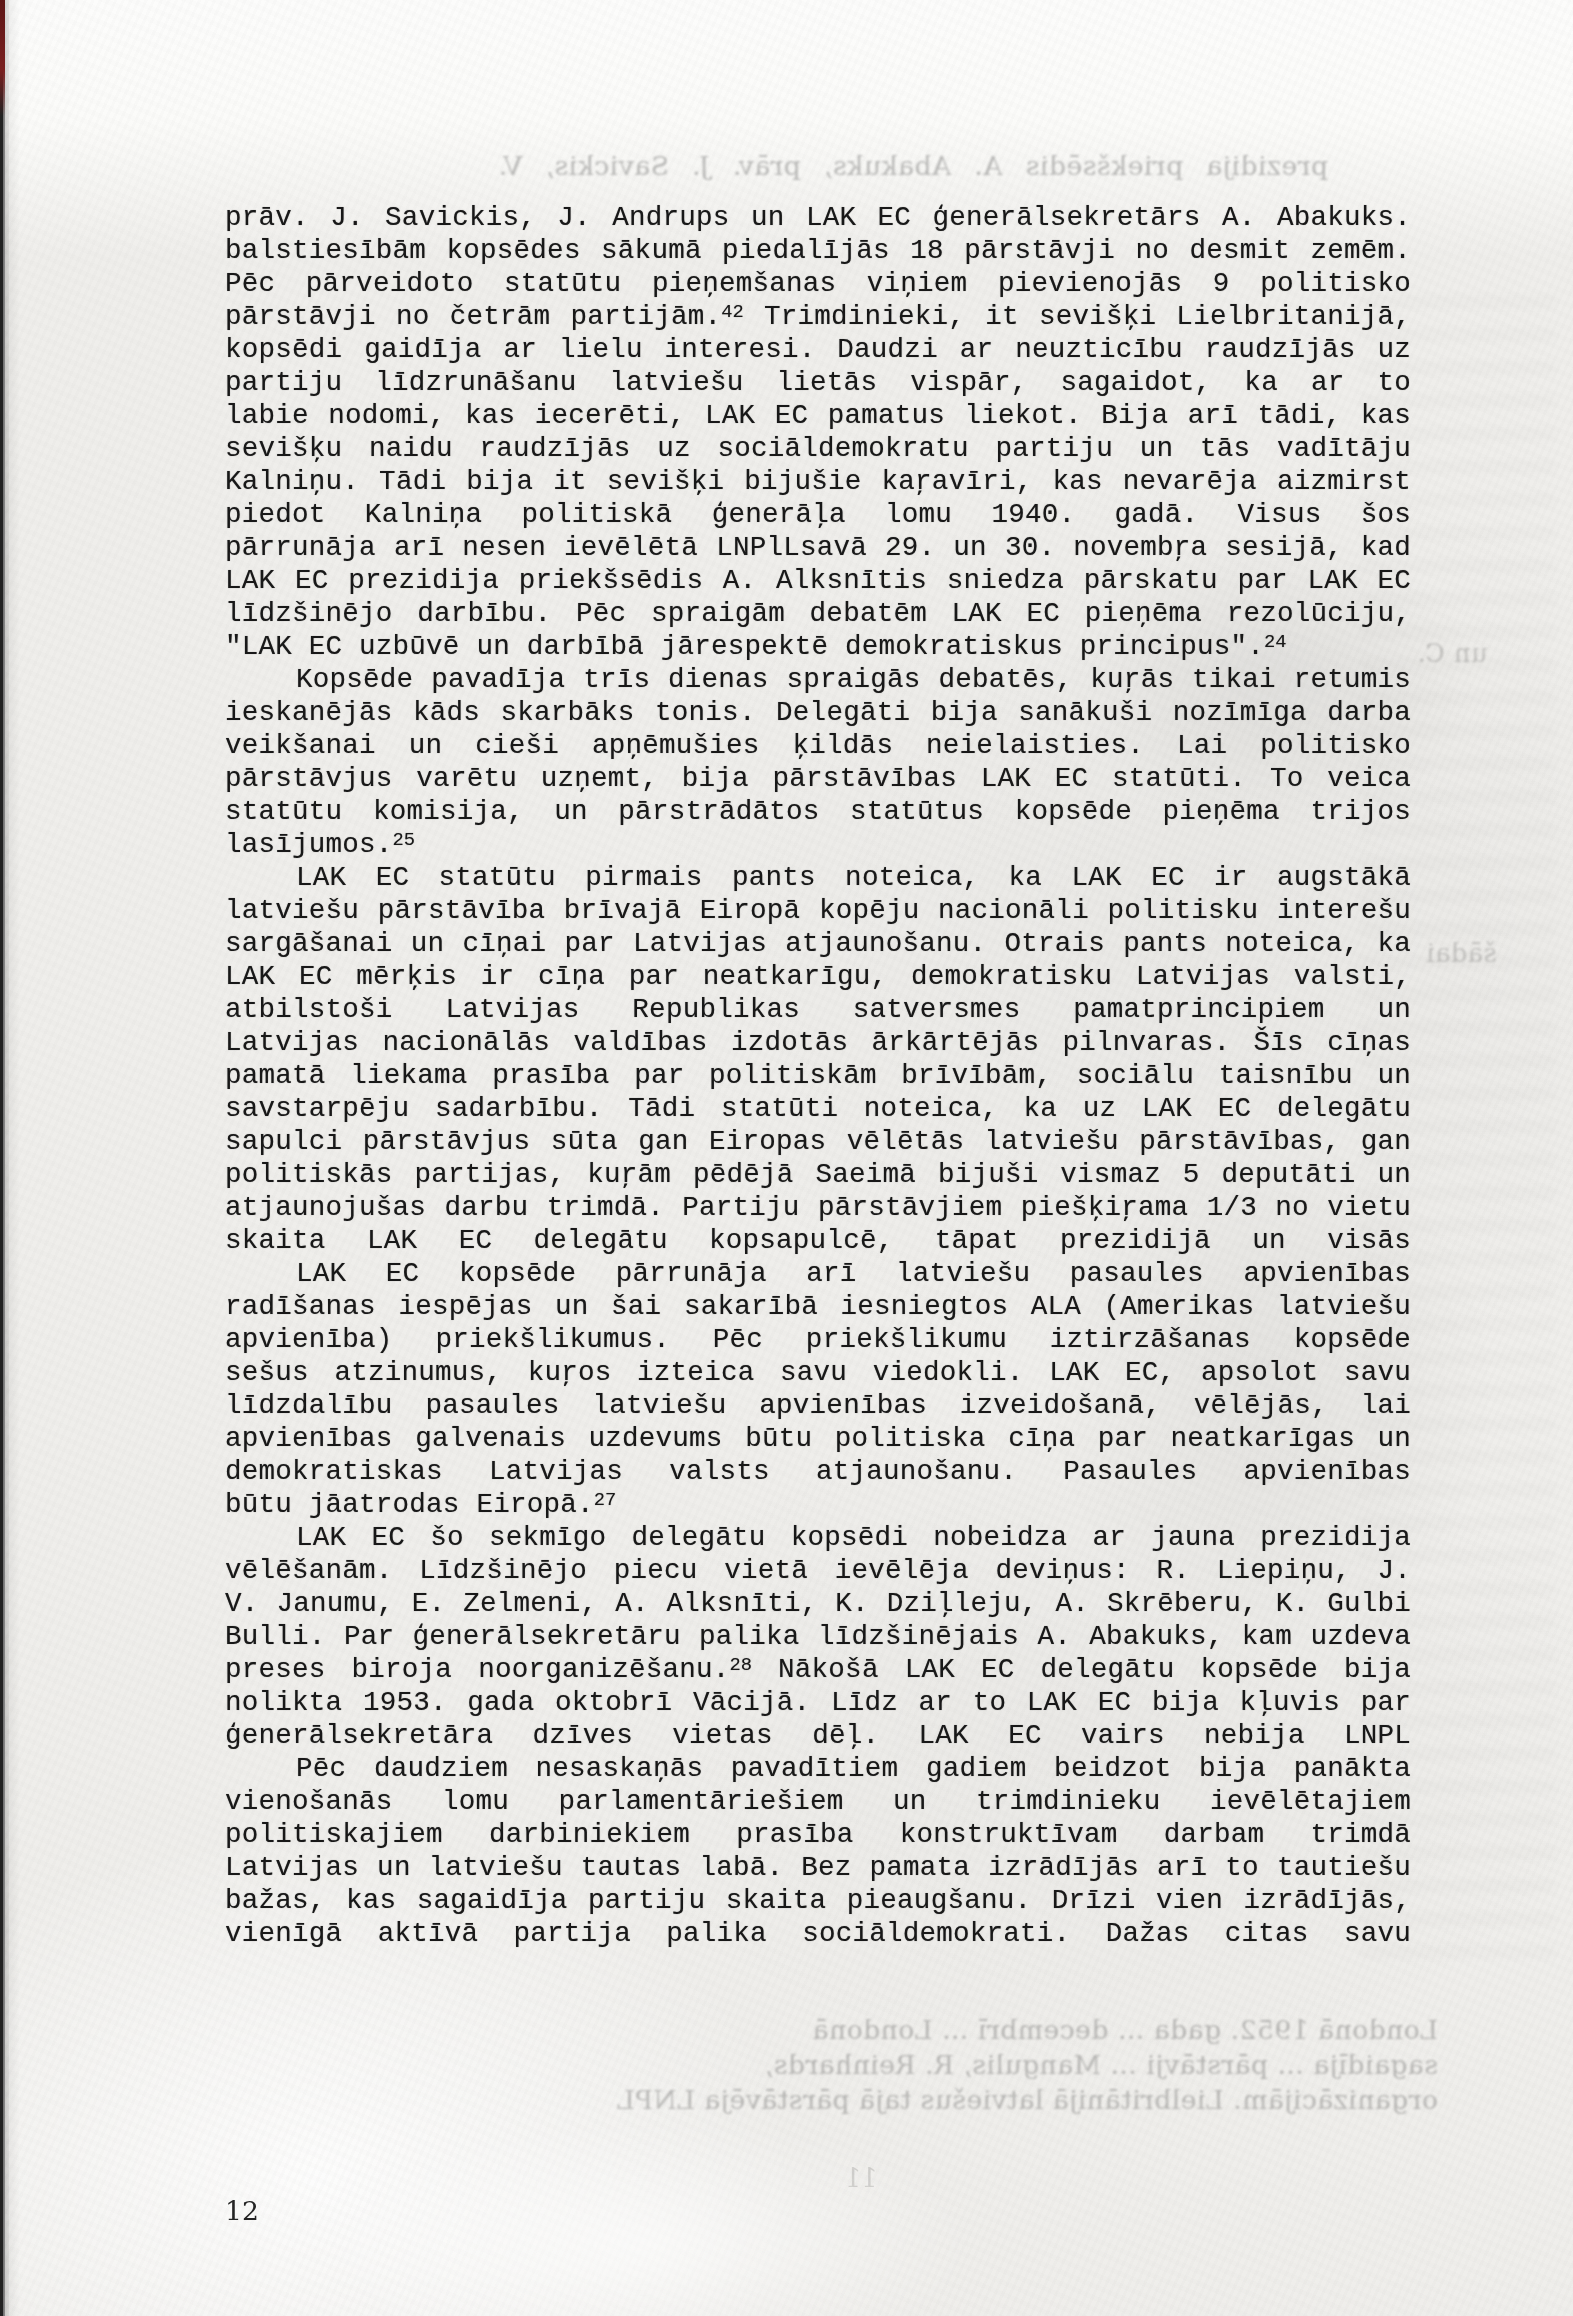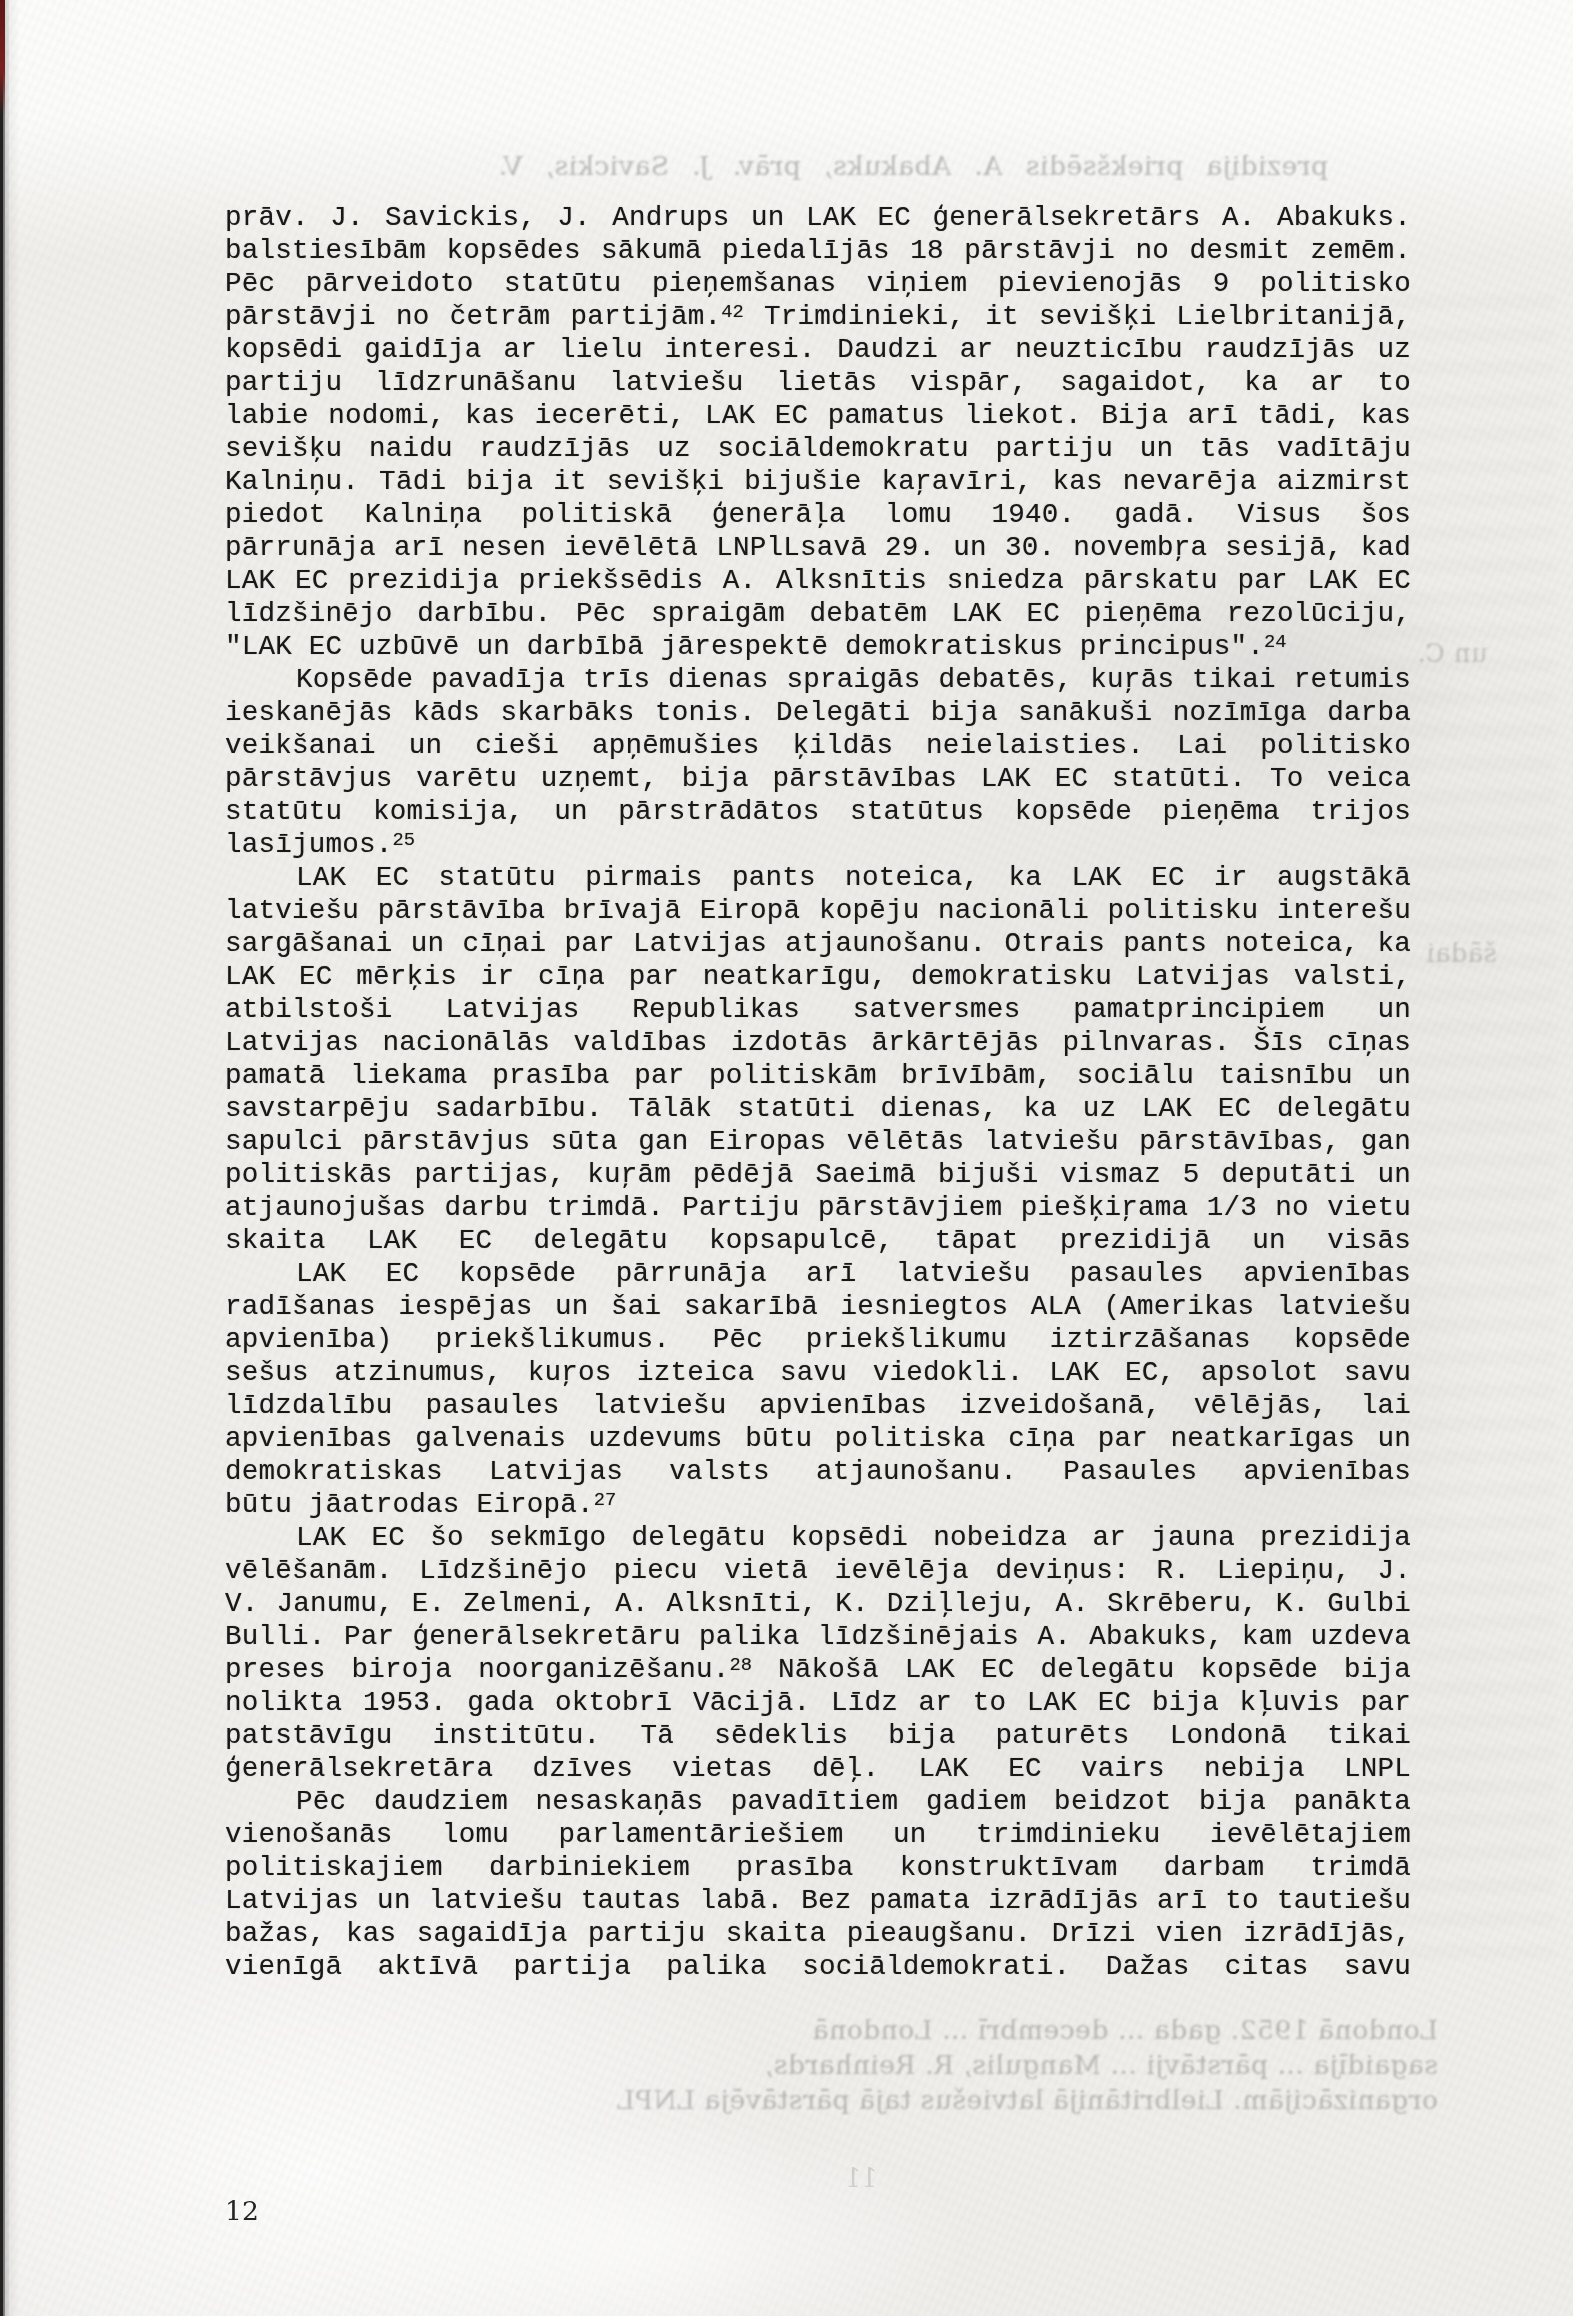--- a/index.html
+++ b/index.html
@@ -152,21 +152,21 @@
         <div class="line last">lasījumos.<sup>25</sup></div>
       </div>
       <div class="para indent">
         <div class="line first">LAK EC statūtu pirmais pants noteica, ka LAK EC ir augstākā</div>
         <div class="line">latviešu pārstāvība brīvajā Eiropā kopēju nacionāli politisku interešu</div>
         <div class="line">sargāšanai un cīņai par Latvijas atjaunošanu. Otrais pants noteica, ka</div>
         <div class="line">LAK EC mērķis ir cīņa par neatkarīgu, demokratisku Latvijas valsti,</div>
         <div class="line">atbilstoši Latvijas Republikas satversmes pamatprincipiem un respektējot</div>
         <div class="line">Latvijas nacionālās valdības izdotās ārkārtējās pilnvaras. Šīs cīņas</div>
         <div class="line">pamatā liekama prasība par politiskām brīvībām, sociālu taisnību un</div>
-        <div class="line">savstarpēju sadarbību. Tālāk statūti dienas, ka uz LAK EC delegātu</div>
+        <div class="line">savstarpēju sadarbību. Tādi statūti noteica, ka uz LAK EC delegātu</div>
         <div class="line">sapulci pārstāvjus sūta gan Eiropas vēlētās latviešu pārstāvības, gan</div>
         <div class="line">politiskās partijas, kuŗām pēdējā Saeimā bijuši vismaz 5 deputāti un kas</div>
         <div class="line">atjaunojušas darbu trimdā. Partiju pārstāvjiem piešķiŗama 1/3 no vietu</div>
         <div class="line last">skaita LAK EC delegātu kopsapulcē, tāpat prezidijā un visās komisijās.<sup>26</sup></div>
       </div>
       <div class="para indent">
         <div class="line first">LAK EC kopsēde pārrunāja arī latviešu pasaules apvienības</div>
         <div class="line">radīšanas iespējas un šai sakarībā iesniegtos ALA (Amerikas latviešu</div>
         <div class="line">apvienība) priekšlikumus. Pēc priekšlikumu iztirzāšanas kopsēde pieņēma</div>
         <div class="line">sešus atzinumus, kuŗos izteica savu viedokli. LAK EC, apsolot savu</div>
@@ -175,21 +175,20 @@
         <div class="line">demokratiskas Latvijas valsts atjaunošanu. Pasaules apvienības sēdeklim</div>
         <div class="line last">būtu jāatrodas Eiropā.<sup>27</sup></div>
       </div>
       <div class="para indent">
         <div class="line first">LAK EC šo sekmīgo delegātu kopsēdi nobeidza ar jauna prezidija</div>
         <div class="line">vēlēšanām. Līdzšinējo piecu vietā ievēlēja deviņus: R. Liepiņu, J. Roskošu,</div>
         <div class="line">V. Janumu, E. Zelmeni, A. Alksnīti, K. Dziļleju, A. Skrēberu, K. Gulbi un A.</div>
         <div class="line">Bulli. Par ģenerālsekretāru palika līdzšinējais A. Abakuks, kam uzdeva</div>
         <div class="line">preses biroja noorganizēšanu.<sup>28</sup>  Nākošā LAK EC delegātu kopsēde bija</div>
         <div class="line">nolikta 1953. gada oktobrī Vācijā. Līdz ar to LAK EC bija kļuvis par</div>
-        <div class="line">patstāvīgu institūtu. Tā sēdeklis bija paturēts Londonā tikai</div>
         <div class="line last">ģenerālsekretāra dzīves vietas dēļ. LAK EC vairs nebija LNPL atbildībā.</div>
       </div>
       <div class="para indent">
         <div class="line first">Pēc daudziem nesaskaņās pavadītiem gadiem beidzot bija panākta</div>
         <div class="line">vienošanās lomu parlamentāriešiem un trimdinieku ievēlētajiem</div>
         <div class="line">politiskajiem darbiniekiem prasība konstruktīvam darbam trimdā</div>
         <div class="line">Latvijas un latviešu tautas labā. Bez pamata izrādījās arī to tautiešu</div>
         <div class="line">bažas, kas sagaidīja partiju skaita pieaugšanu. Drīzi vien izrādījās, ka</div>
         <div class="line">vienīgā aktīvā partija palika sociāldemokrati. Dažas citas savu darbību</div>
       </div>

